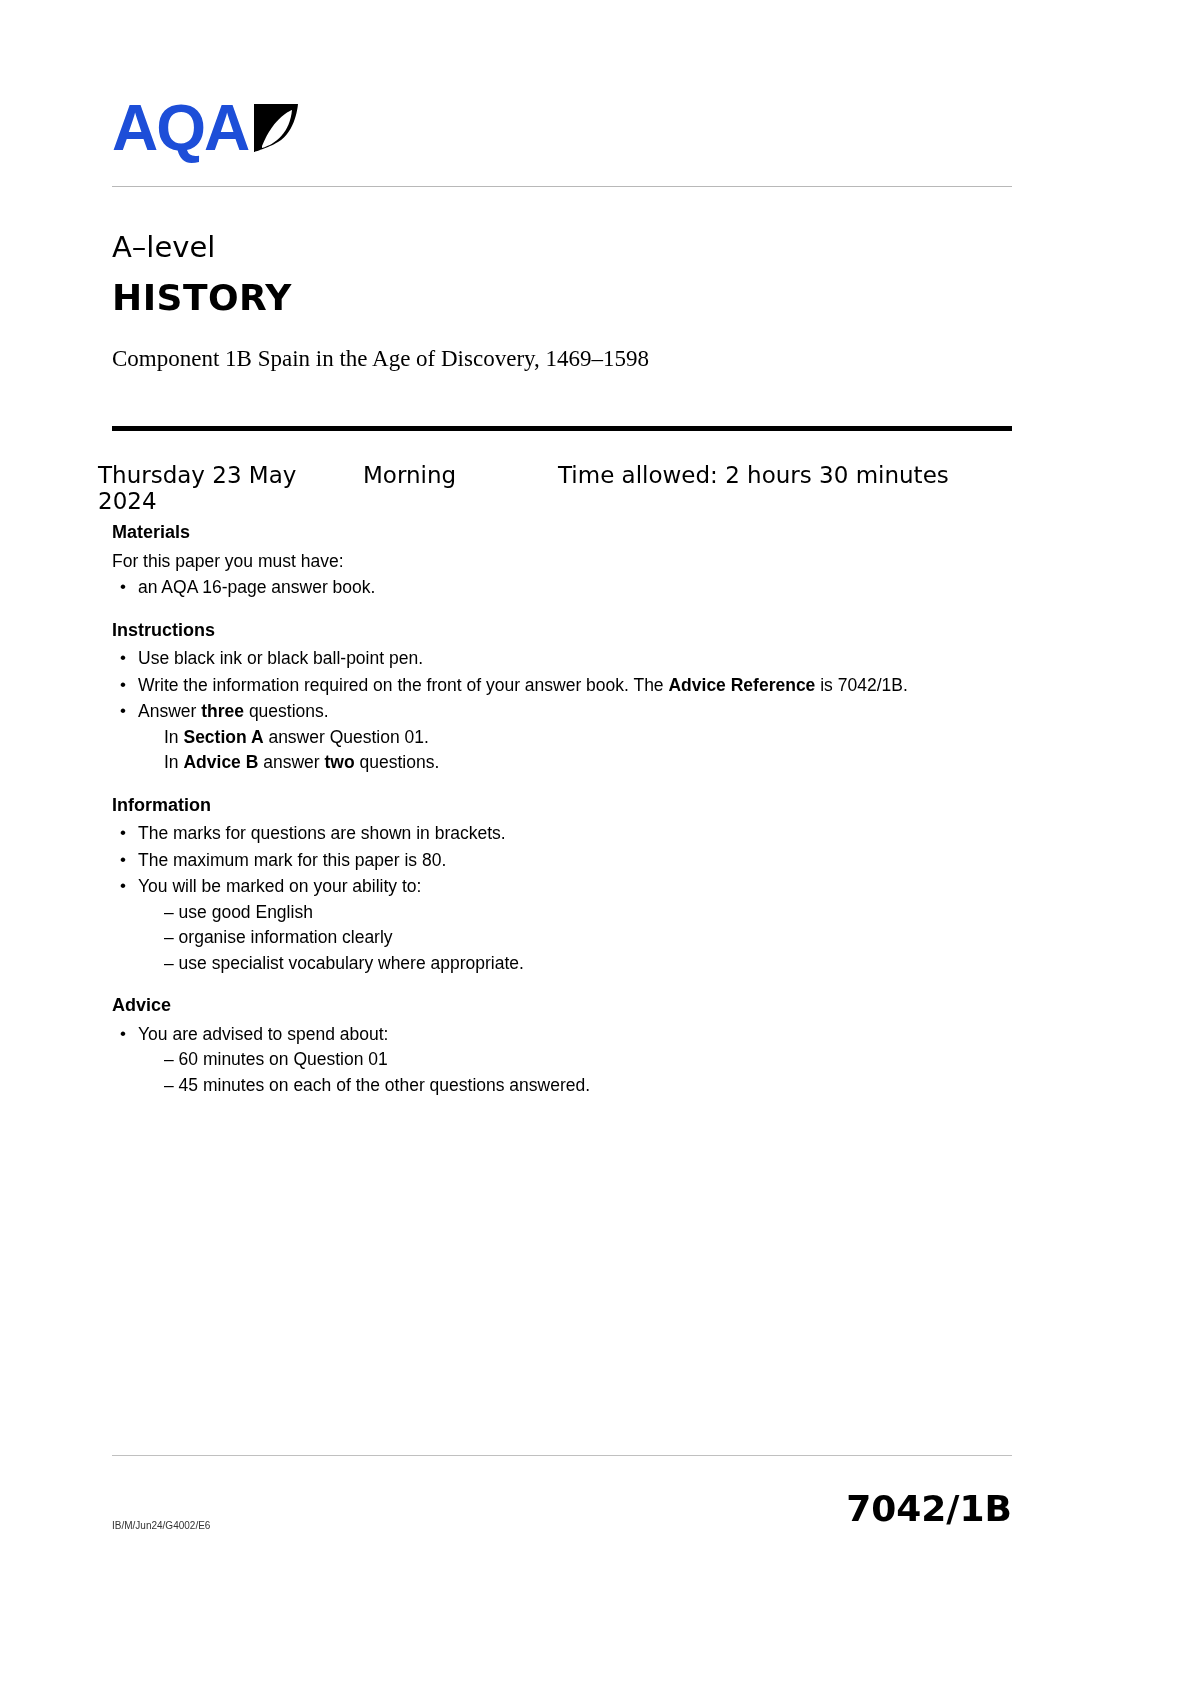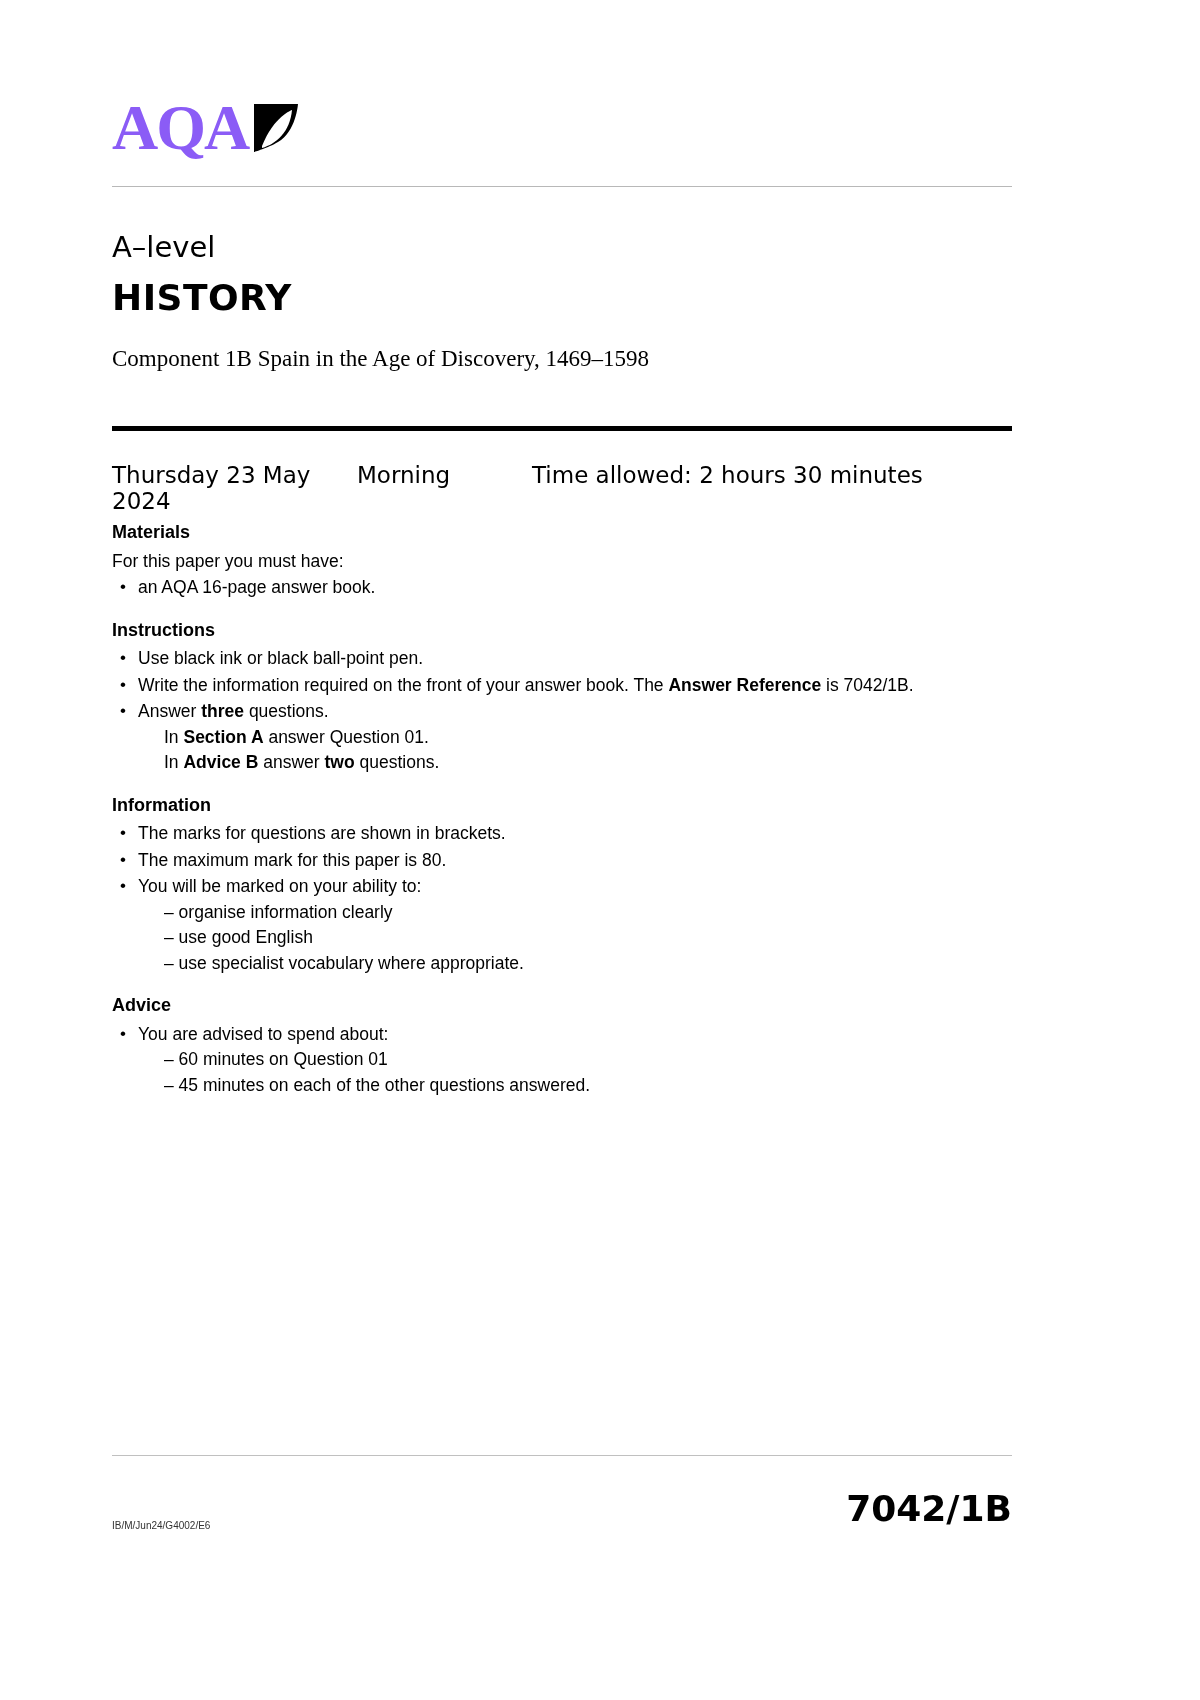--- a/index.html
+++ b/index.html
@@ -26,26 +26,26 @@
   
   .logo-block {
     position: absolute;
     left: 112px;
     top: 80px;
     height: 80px;
     display: flex;
     align-items: flex-end;
   }
   .logo-text {
-    font-family: Liberation Serif, serif;
+    font-family: Liberation Sans, sans-serif;
     font-weight: bold;
     font-size: 64px;
     letter-spacing: -2px;
     line-height: 64px;
-    color: #8b5cf6;
+    color: #1d4ed8;
   }
   .logo-mark {
     width: 48px;
     height: 52px;
     margin-left: 4px;
     margin-bottom: 6px;
     position: relative;
   }
   .logo-mark svg { display: block; }
 
@@ -90,27 +90,28 @@
     font-family: Liberation Serif, serif;
     font-size: 23px;
     line-height: 30px;
     margin-top: 20px;
     font-weight: 400;
   }
 
   
   .exam-line {
     position: absolute;
-    left: 112px;
+    left: 98px;
     top: 462px;
     width: 900px;
     font-family: "DejaVu Sans", sans-serif;
     font-size: 23px;
     display: flex;
     align-items: baseline;
+    gap: 20px;
   }
   .exam-date { width: 245px; }
   .exam-session { width: 175px; }
   .exam-time { }
 
   
   .sections {
     position: absolute;
     left: 112px;
     top: 520px;
@@ -218,36 +219,36 @@
       <p class="plain">For this paper you must have:</p>
       <ul class="bullets">
         <li>an AQA 16-page answer book.</li>
       </ul>
     </div>
 
     <div class="sec">
       <div class="sec-head">Instructions</div>
       <ul class="bullets">
         <li>Use black ink or black ball-point pen.</li>
-        <li><span>Write the information required on the front of your answer book. The </span><b>Answer Reference</b><span> is 7042/1B.</span></li>
+        <li><span>Write the information required on the front of your answer book. The </span><b>Advice Reference</b><span> is 7042/1B.</span></li>
         <li><span>Answer </span><b>three</b><span> questions.</span>
           <div class="sub"><span>In </span><b>Section A</b><span> answer Question 01.</span></div>
           <div class="sub"><span>In </span><b>Advice B</b><span> answer </span><b>two</b><span> questions.</span></div>
         </li>
       </ul>
     </div>
 
     <div class="sec">
       <div class="sec-head">Information</div>
       <ul class="bullets">
         <li>The marks for questions are shown in brackets.</li>
         <li>The maximum mark for this paper is 80.</li>
         <li><span>You will be marked on your ability to:</span>
+          <div class="dash">– use good English</div>
           <div class="dash">– organise information clearly</div>
-          <div class="dash">– use good English</div>
           <div class="dash">– use specialist vocabulary where appropriate.</div>
         </li>
       </ul>
     </div>
 
     <div class="sec">
       <div class="sec-head">Advice</div>
       <ul class="bullets">
         <li><span>You are advised to spend about:</span>
           <div class="dash">– 60 minutes on Question 01</div>

